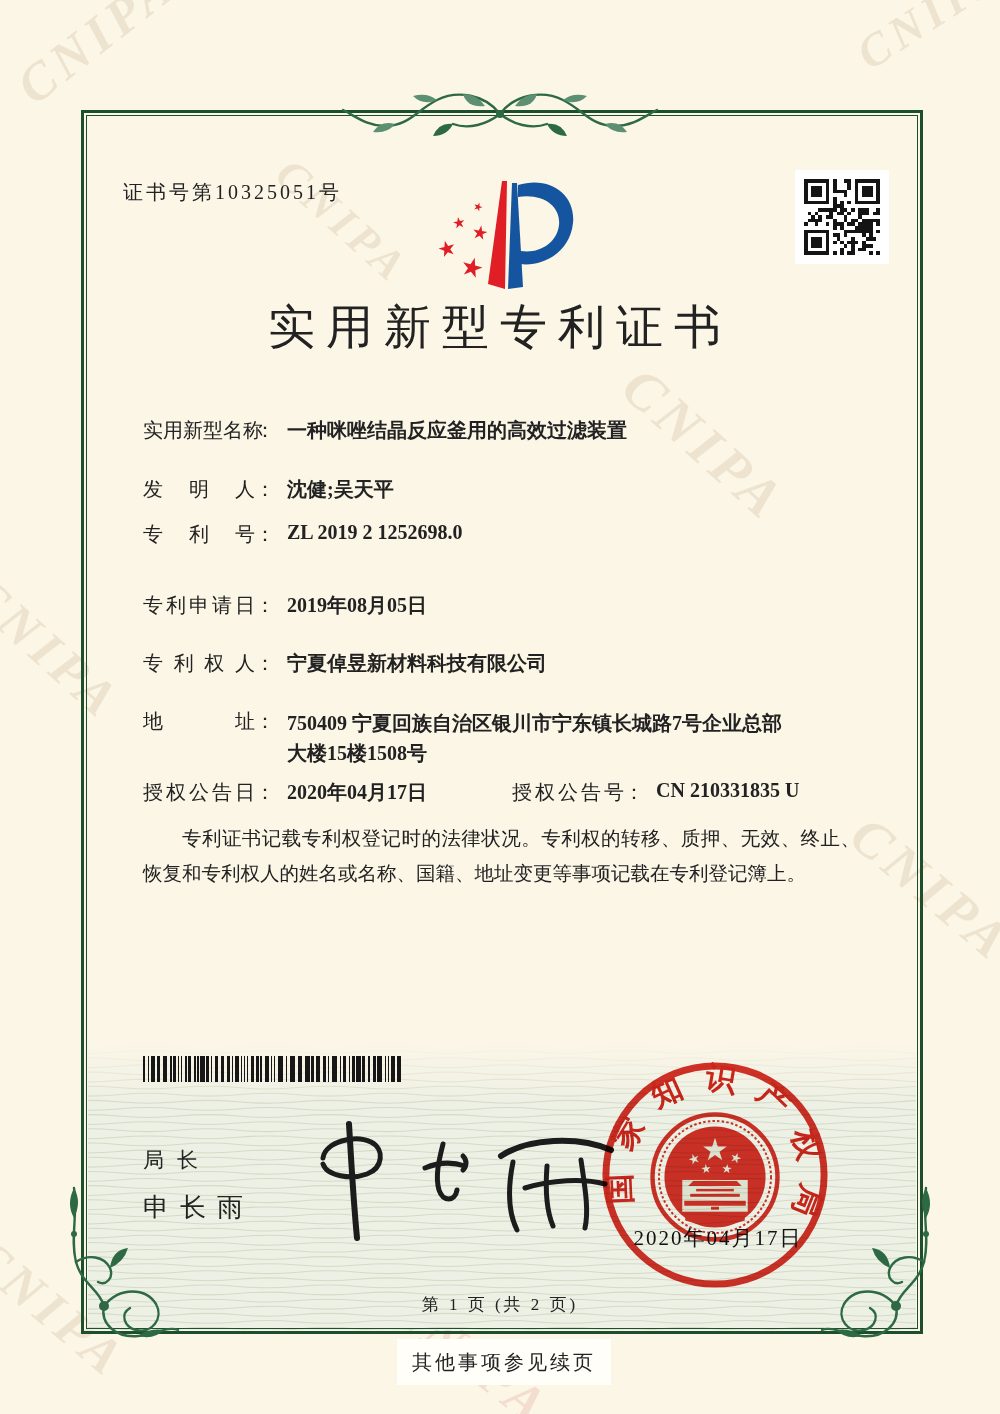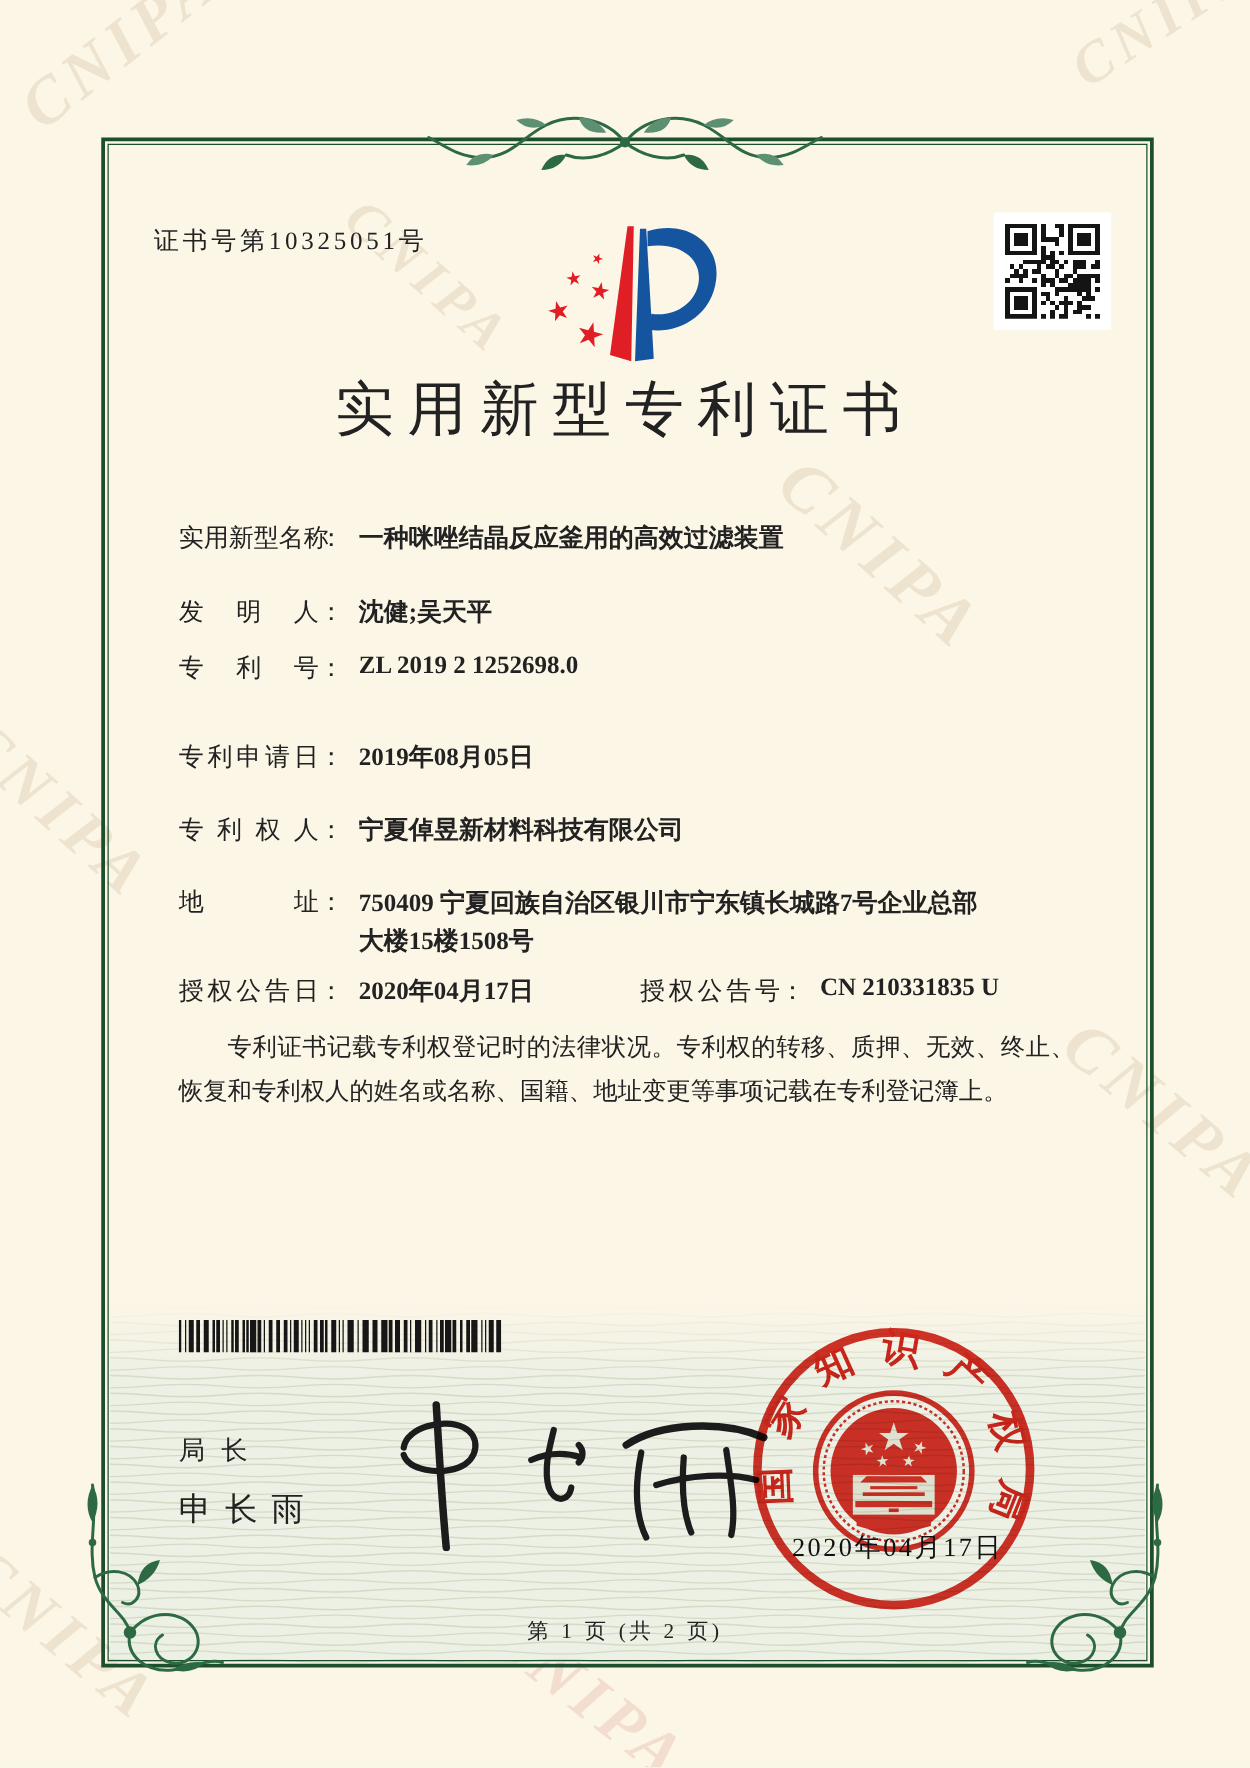--- a/index.html
+++ b/index.html
@@ -555,14 +555,15 @@
         <rect fill="#d5281e" x="-25" y="17" width="50" height="3"></rect>
         <rect fill="#d5281e" x="-31" y="24" width="62" height="5"></rect>
         <rect fill="#d5281e" x="-4" y="30" width="8" height="3"></rect>
         <path fill="#d5281e" d="M-30,38 Q0,48 30,38 L30,44 Q0,54 -30,44 Z"></path>
       </g>
     </g>
   </svg>
   <div class="seal-date">2020年04月17日</div>
 
   <div class="page-info">第 1 页 (共 2 页)</div>
+  <div class="cont-note">其他事项参见续页</div>
 
 </div>
 
 </body></html>

